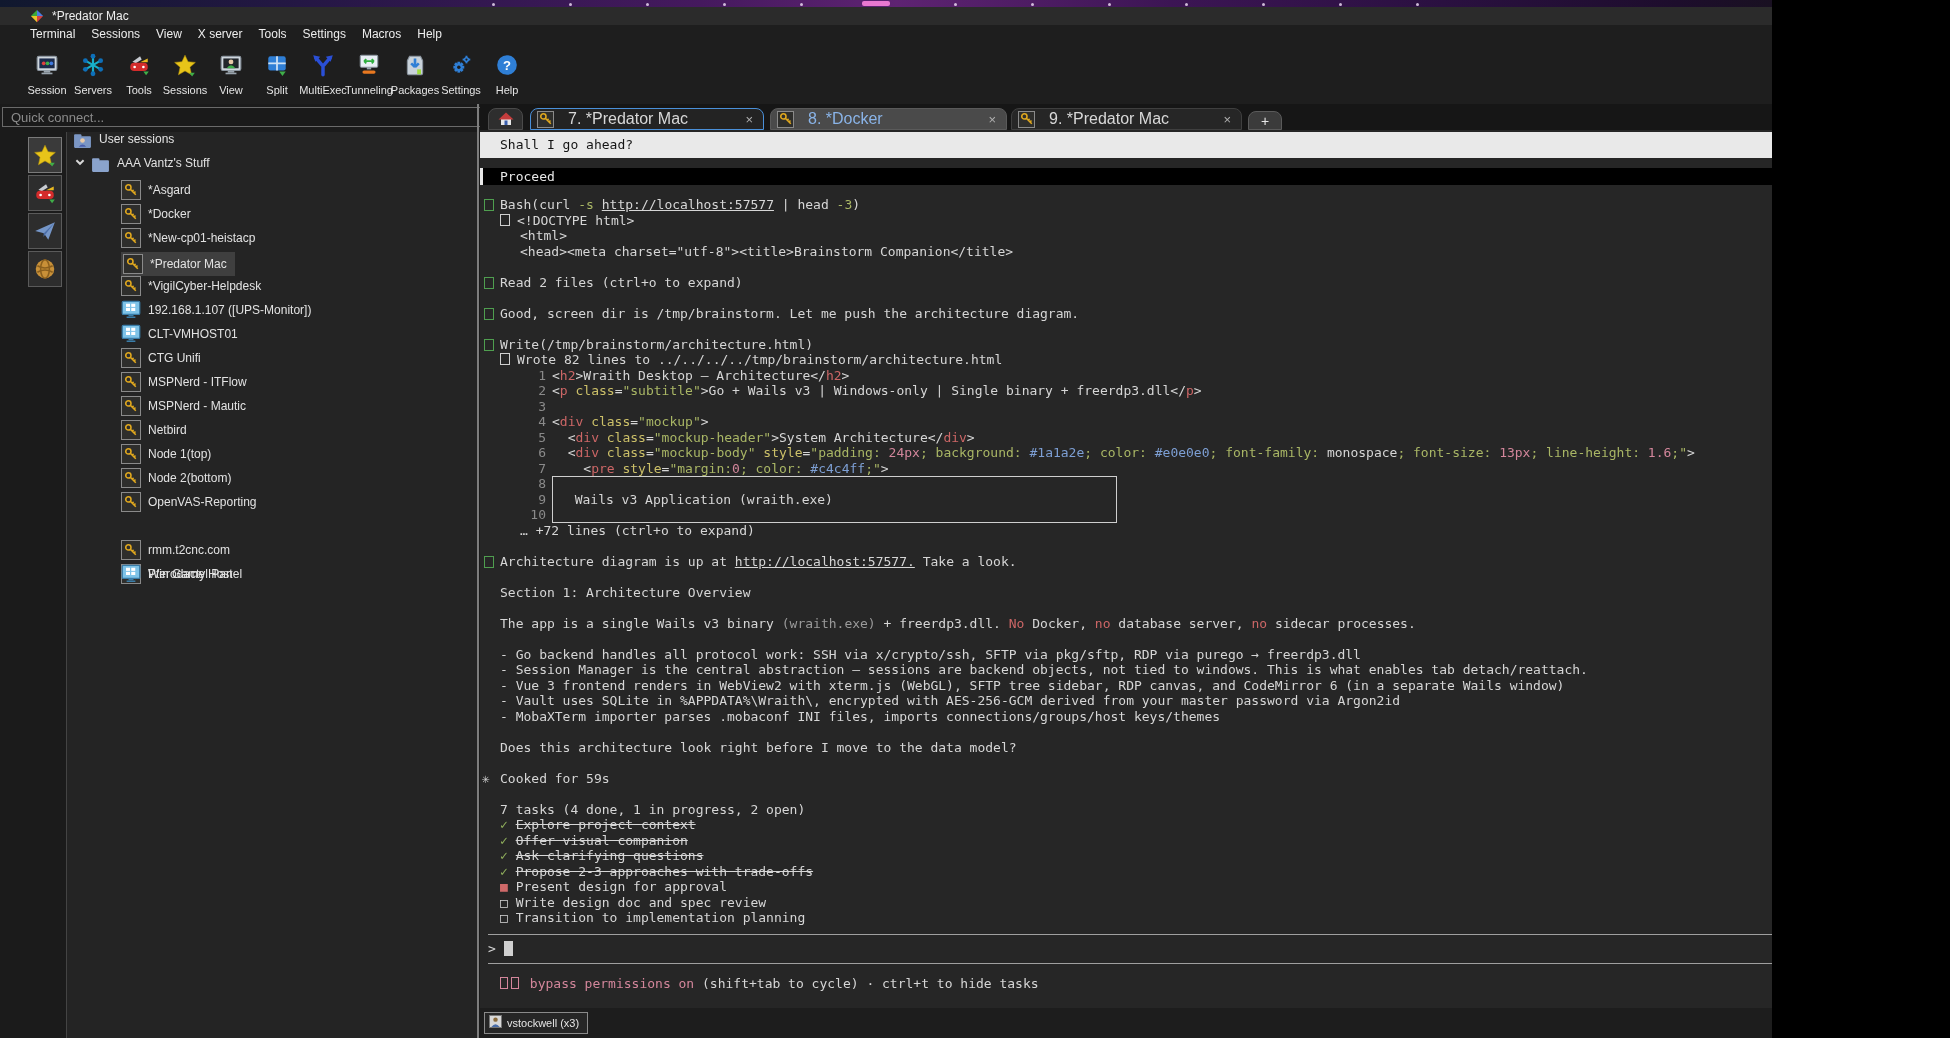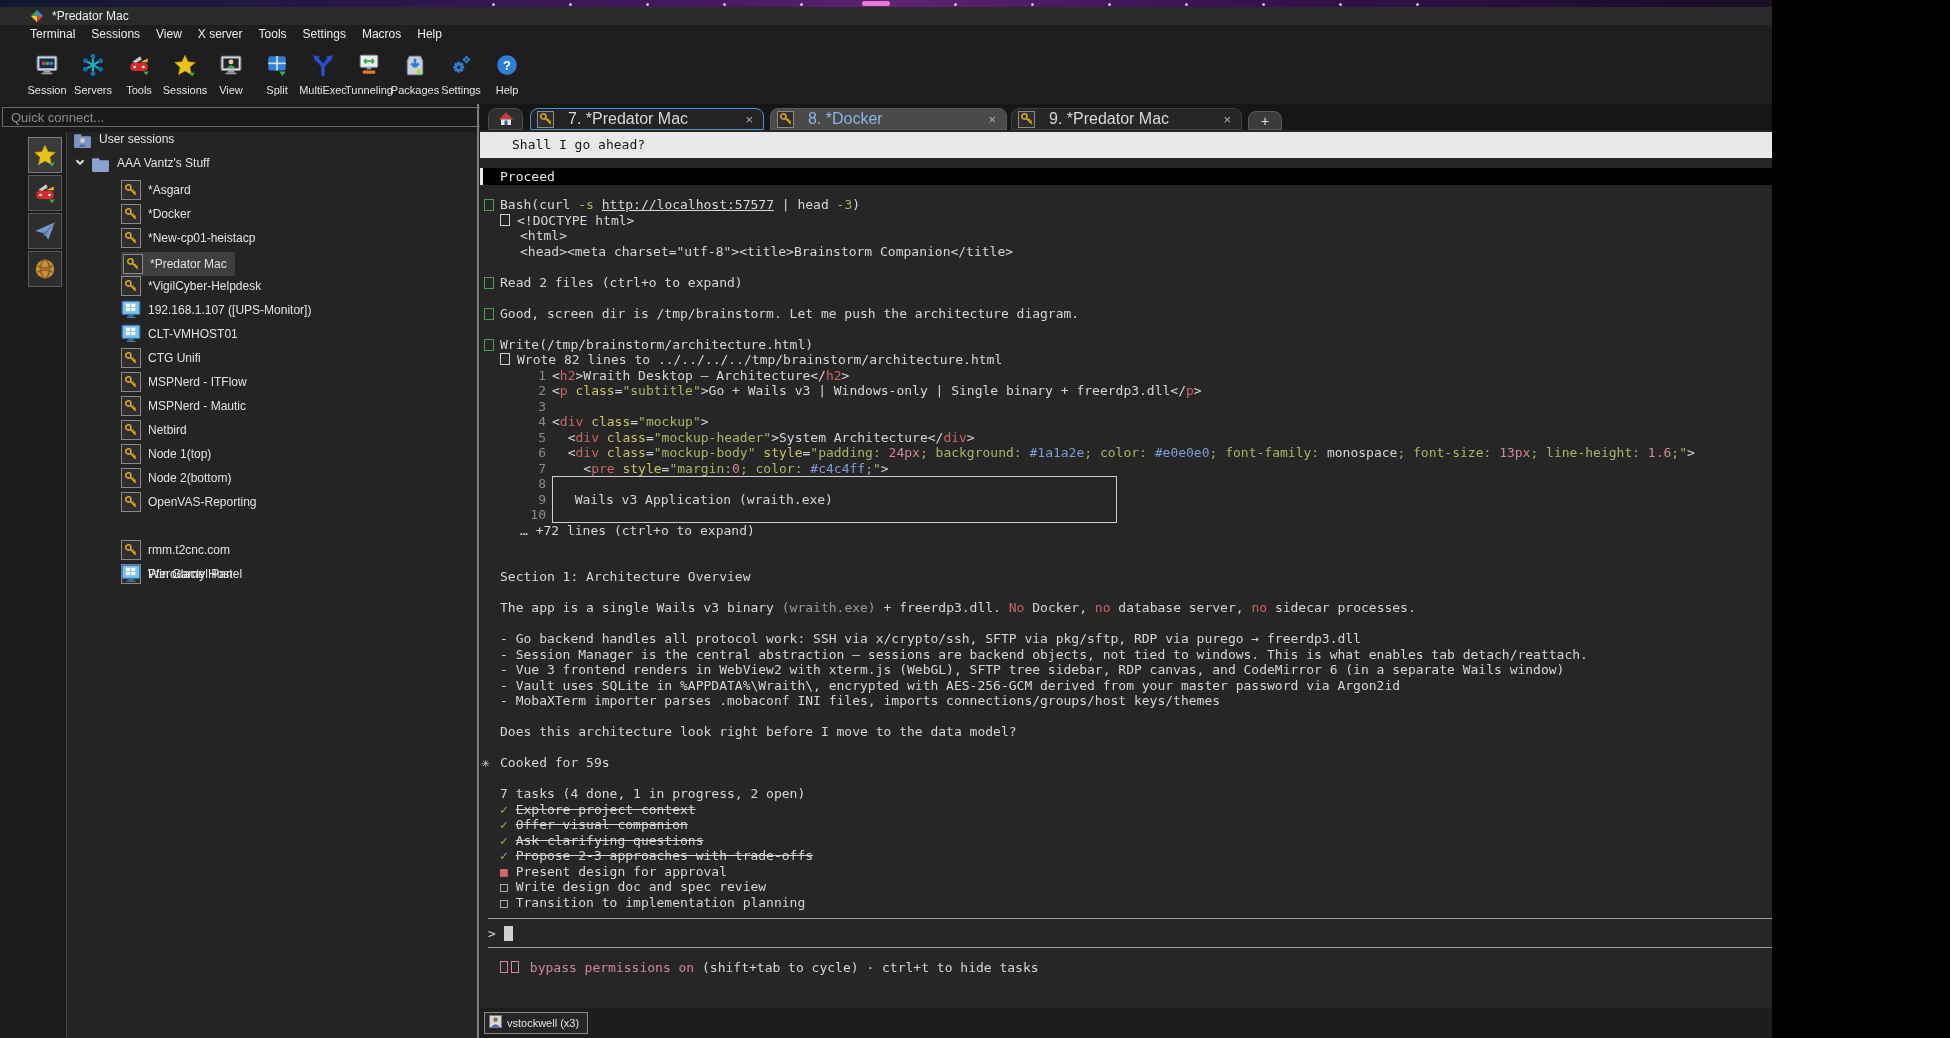--- a/index.html
+++ b/index.html
@@ -48,21 +48,21 @@
   .tab .tab-label{font-size:16px;margin-left:14px;white-space:nowrap;}
   .tab .tab-close{margin-left:auto;margin-right:10px;color:#b0b0b0;font-size:13px;}
   .tab-home{left:8px;width:35px;background:#2e2e2e;border:1px solid #4a4a4a;justify-content:center;}
   .tab-plus{left:768px;width:34px;height:19px;background:#3b3b3b;border:1px solid #5a5a5a;justify-content:center;color:#e8e8e8;font-size:14px;}
   
   #terminal{position:absolute;left:480px;top:130px;width:1456px;height:878px;background:#262626;overflow:hidden;
     font-family:"DejaVu Sans Mono","DejaVu Sans",monospace;font-size:13px;}
   #term-lines{padding-top:2px;}
   .t-line{position:relative;height:15.5px;line-height:15.5px;padding-left:20px;white-space:pre;}
   .t-line.ind{padding-left:40px;}
-  .t-qbar{height:26px;line-height:26px;background:#e9e9e9;color:#141414;padding-left:32px;}
+  .t-qbar{height:26px;line-height:26px;background:#e9e9e9;color:#141414;padding-left:20px;}
   .t-obar{position:relative;height:17px;line-height:17px;background:#000;color:#e8e8e8;padding-left:20px;}
   .t-obar .tick{position:absolute;left:0;top:0;width:3px;height:100%;background:#e8e8e8;}
   .t-hr{height:1px;margin:0 14px 0 8px;background:#9f9f9f;}
   .t-prompt{height:28px;display:flex;align-items:center;padding-left:8px;color:#d6d6d6;}
   .t-prompt .cursor{display:inline-block;width:9px;height:15px;background:#d0d0d0;margin-left:8px;}
   .gbox{position:absolute;left:4px;top:2px;width:8px;height:10px;border:1px solid #4f9e4f;}
   .wbox{display:inline-block;width:8px;height:10px;border:1px solid #cfcfcf;margin-right:7px;vertical-align:-1px;}
   .pbox{display:inline-block;width:6px;height:10px;border:1px solid #d3869b;margin-right:3px;vertical-align:-1px;}
   .star-mark{position:absolute;left:2px;top:0;color:#d6d6d6;}
   .lineno{display:inline-block;width:46px;margin-right:6px;text-align:right;color:#8a8a8a;}
@@ -727,20 +727,21 @@
         <div class="t-line"><span class="lineno">3</span></div>
         <div class="t-line"><span class="lineno">4</span><span style="color: rgb(214, 214, 214);">&lt;</span><span style="color: rgb(204, 102, 102);">div</span><span style="color: rgb(214, 214, 214);"> </span><span style="color: rgb(204, 192, 105);">class</span><span style="color: rgb(214, 214, 214);">=</span><span style="color: rgb(169, 182, 101);">"mockup"</span><span style="color: rgb(214, 214, 214);">&gt;</span></div>
         <div class="t-line"><span class="lineno">5</span><span style="color: rgb(214, 214, 214);">  &lt;</span><span style="color: rgb(204, 102, 102);">div</span><span style="color: rgb(214, 214, 214);"> </span><span style="color: rgb(204, 192, 105);">class</span><span style="color: rgb(214, 214, 214);">=</span><span style="color: rgb(169, 182, 101);">"mockup-header"</span><span style="color: rgb(214, 214, 214);">&gt;</span><span style="color: rgb(214, 214, 214);">System Architecture</span><span style="color: rgb(214, 214, 214);">&lt;/</span><span style="color: rgb(204, 102, 102);">div</span><span style="color: rgb(214, 214, 214);">&gt;</span></div>
         <div class="t-line"><span class="lineno">6</span><span style="color: rgb(214, 214, 214);">  &lt;</span><span style="color: rgb(204, 102, 102);">div</span><span style="color: rgb(214, 214, 214);"> </span><span style="color: rgb(204, 192, 105);">class</span><span style="color: rgb(214, 214, 214);">=</span><span style="color: rgb(169, 182, 101);">"mockup-body"</span><span style="color: rgb(214, 214, 214);"> </span><span style="color: rgb(204, 192, 105);">style</span><span style="color: rgb(214, 214, 214);">=</span><span style="color: rgb(169, 182, 101);">"padding: </span><span style="color: rgb(211, 134, 155);">24px</span><span style="color: rgb(169, 182, 101);">; </span><span style="color: rgb(169, 182, 101);">background: </span><span style="color: rgb(125, 159, 212);">#1a1a2e</span><span style="color: rgb(169, 182, 101);">; </span><span style="color: rgb(169, 182, 101);">color: </span><span style="color: rgb(125, 159, 212);">#e0e0e0</span><span style="color: rgb(169, 182, 101);">; </span><span style="color: rgb(169, 182, 101);">font-family: </span><span style="color: rgb(214, 214, 214);">monospace</span><span style="color: rgb(169, 182, 101);">; </span><span style="color: rgb(169, 182, 101);">font-size: </span><span style="color: rgb(211, 134, 155);">13px</span><span style="color: rgb(169, 182, 101);">; </span><span style="color: rgb(169, 182, 101);">line-height: </span><span style="color: rgb(211, 134, 155);">1.6</span><span style="color: rgb(169, 182, 101);">;"</span><span style="color: rgb(214, 214, 214);">&gt;</span></div>
         <div class="t-line"><span class="lineno">7</span><span style="color: rgb(214, 214, 214);">    &lt;</span><span style="color: rgb(204, 102, 102);">pre</span><span style="color: rgb(214, 214, 214);"> </span><span style="color: rgb(204, 192, 105);">style</span><span style="color: rgb(214, 214, 214);">=</span><span style="color: rgb(169, 182, 101);">"margin:</span><span style="color: rgb(211, 134, 155);">0</span><span style="color: rgb(169, 182, 101);">; </span><span style="color: rgb(169, 182, 101);">color: </span><span style="color: rgb(125, 159, 212);">#c4c4ff</span><span style="color: rgb(169, 182, 101);">;"</span><span style="color: rgb(214, 214, 214);">&gt;</span></div>
         <div class="t-line"><span class="lineno">8</span><span class="bcell bt" style="padding-left: 6px; color: rgb(214, 214, 214);"></span></div>
         <div class="t-line"><span class="lineno">9</span><span class="bcell" style="padding-left: 6px; color: rgb(214, 214, 214);">  Wails v3 Application (wraith.exe)</span></div>
         <div class="t-line"><span class="lineno">10</span><span class="bcell bb" style="padding-left: 6px; color: rgb(214, 214, 214);"></span></div>
         <div class="t-line ind"><span style="color: rgb(214, 214, 214);">… +72 lines (ctrl+o to expand)</span></div>
         <div class="t-line"></div>
+        <div class="t-line"><span class="gbox"></span><span style="color: rgb(214, 214, 214);">Architecture diagram is up at </span><span style="color: rgb(214, 214, 214); text-decoration: underline;">http://localhost:57577.</span><span style="color: rgb(214, 214, 214);"> Take a look.</span></div>
         <div class="t-line"></div>
         <div class="t-line"><span style="color: rgb(214, 214, 214);">Section 1: Architecture Overview</span></div>
         <div class="t-line"></div>
         <div class="t-line"><span style="color: rgb(214, 214, 214);">The app is a single Wails v3 binary </span><span style="color: rgb(154, 154, 154);">(wraith.exe)</span><span style="color: rgb(214, 214, 214);"> + freerdp3.dll. </span><span style="color: rgb(204, 102, 102);">No</span><span style="color: rgb(214, 214, 214);"> Docker, </span><span style="color: rgb(204, 102, 102);">no</span><span style="color: rgb(214, 214, 214);"> database server, </span><span style="color: rgb(204, 102, 102);">no</span><span style="color: rgb(214, 214, 214);"> sidecar processes.</span></div>
         <div class="t-line"></div>
         <div class="t-line"><span style="color: rgb(214, 214, 214);">- Go backend handles all protocol work: SSH via x/crypto/ssh, SFTP via pkg/sftp, RDP via purego → freerdp3.dll</span></div>
         <div class="t-line"><span style="color: rgb(214, 214, 214);">- Session Manager is the central abstraction — sessions are backend objects, not tied to windows. This is what enables tab detach/reattach.</span></div>
         <div class="t-line"><span style="color: rgb(214, 214, 214);">- Vue 3 frontend renders in WebView2 with xterm.js (WebGL), SFTP tree sidebar, RDP canvas, and CodeMirror 6 (in a separate Wails window)</span></div>
         <div class="t-line"><span style="color: rgb(214, 214, 214);">- Vault uses SQLite in %APPDATA%\Wraith\, encrypted with AES-256-GCM derived from your master password via Argon2id</span></div>
         <div class="t-line"><span style="color: rgb(214, 214, 214);">- MobaXTerm importer parses .mobaconf INI files, imports connections/groups/host keys/themes</span></div>

